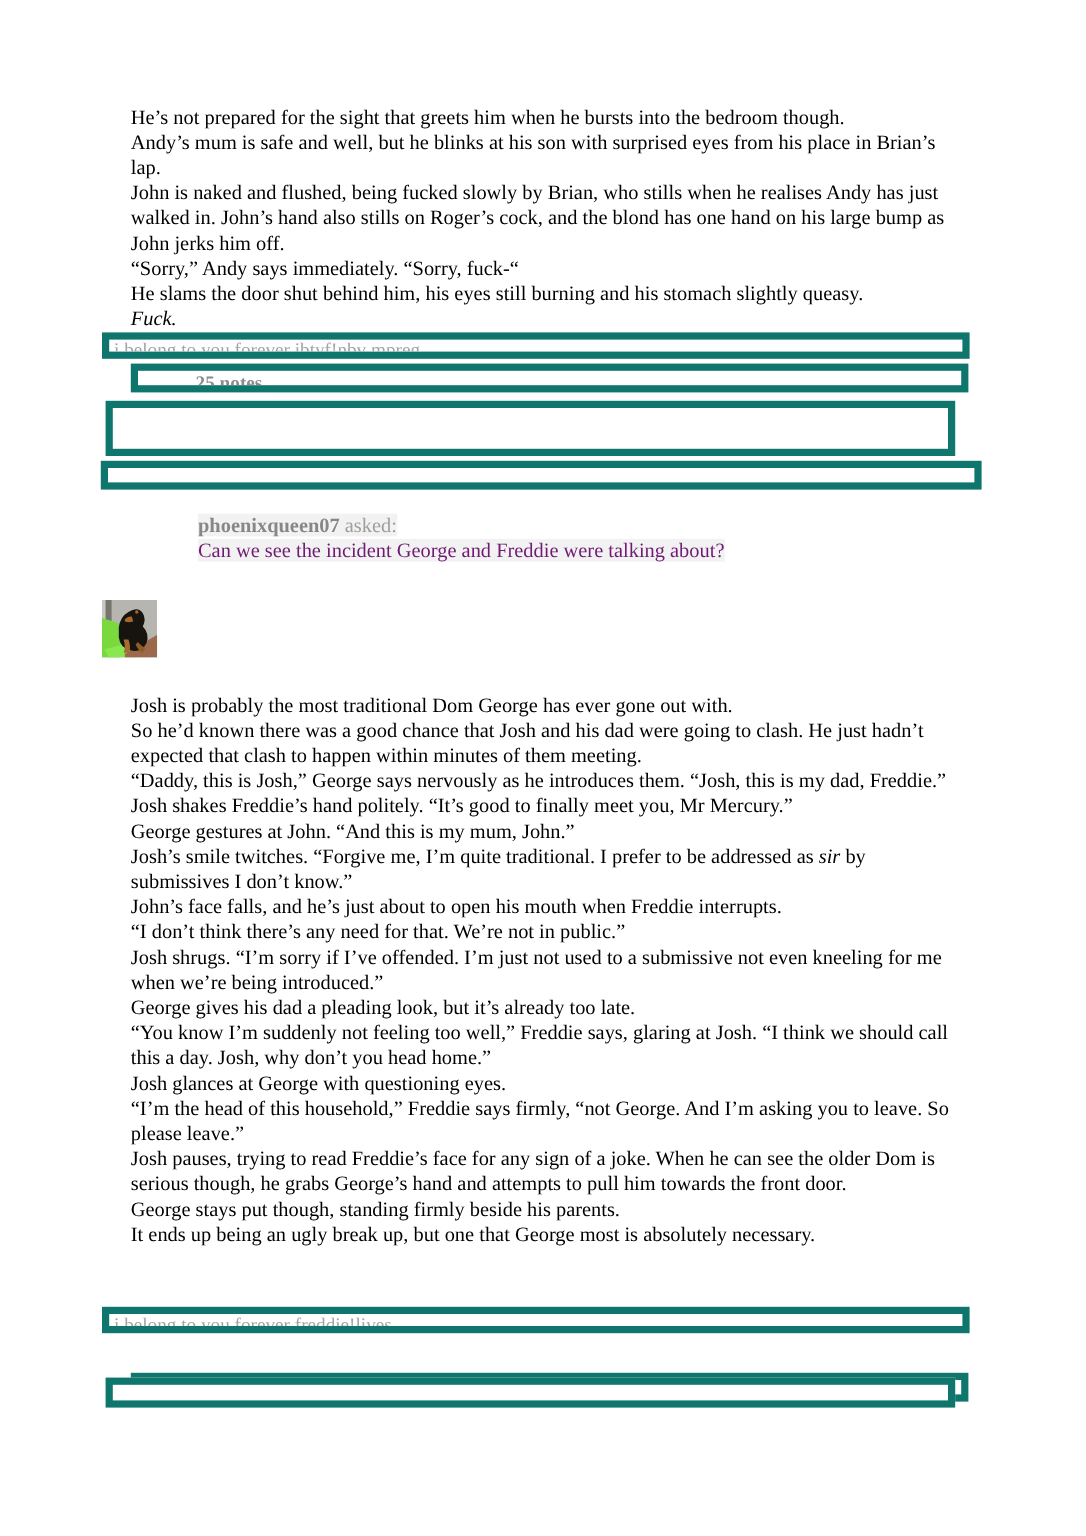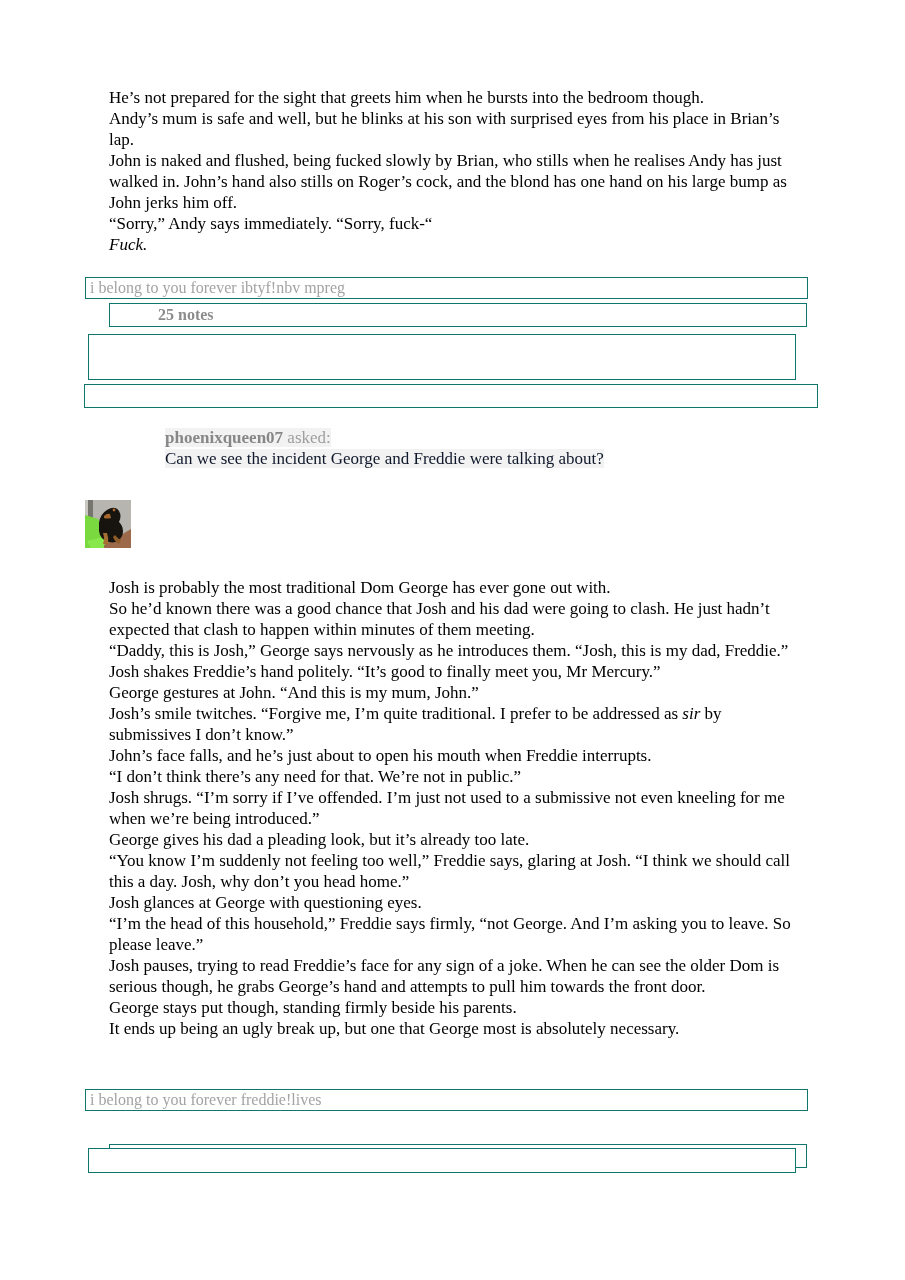--- a/index.html
+++ b/index.html
@@ -18,21 +18,21 @@
   .abs { position: absolute; box-sizing: border-box; }
 
   .post-text {
     font-size: 17px;
     line-height: 21px;
     color: #000000;
   }
   .post-text p { margin: 0; min-height: 21px; }
 
   .field-box {
-    border: 1px solid #0f766e;
+    border: 6px solid #0f766e;
     background: #ffffff;
     overflow: hidden;
     white-space: nowrap;
   }
   .tag-text {
     display: block;
     padding-left: 4px;
     font-size: 16px;
     line-height: 20px;
     color: #a3a3a3;
@@ -48,34 +48,35 @@
 
   .ask-block {
     font-size: 17px;
     line-height: 21px;
     margin-left: 40px;
   }
   .ask-line { margin: 0; }
   .ask-highlight { background: #f2f2f2; }
   .asker-name { font-weight: bold; color: #878787; }
   .asked-label { color: #9e9e9e; }
-  .ask-question { color: #0f172a; }
+  .ask-question { color: #701a75; }
 
   .avatar-wrap { width: 46px; height: 48px; display: block; }
 </style>
 </head>
 <body>
 
 <div class="page">
 
   <div class="abs post-text" style="left:109px; top:87px; width:683px;">
       <p><span>He’s not prepared for the sight that greets him when he bursts into the bedroom though.</span></p>
       <p><span>Andy’s mum is safe and well, but he blinks at his son with surprised eyes from his place in Brian’s lap.</span></p>
       <p><span>John is naked and flushed, being fucked slowly by Brian, who stills when he realises Andy has just walked in. John’s hand also stills on Roger’s cock, and the blond has one hand on his large bump as John jerks him off.</span></p>
       <p><span>“Sorry,” Andy says immediately. “Sorry, fuck-“</span></p>
+      <p><span>He slams the door shut behind him, his eyes still burning and his stomach slightly queasy.</span></p>
       <p><em>Fuck.</em></p>
     </div>
 
   <div class="abs field-box" style="left:85px; top:277px; width:723px; height:22px;">
     <span class="tag-text">i belong to you forever ibtyf!nbv mpreg</span>
   </div>
 
   <div class="abs field-box" style="left:109px; top:303px; width:698px; height:24px;padding-left:44px;">
     <span class="notes-text">25 notes</span>
   </div>

